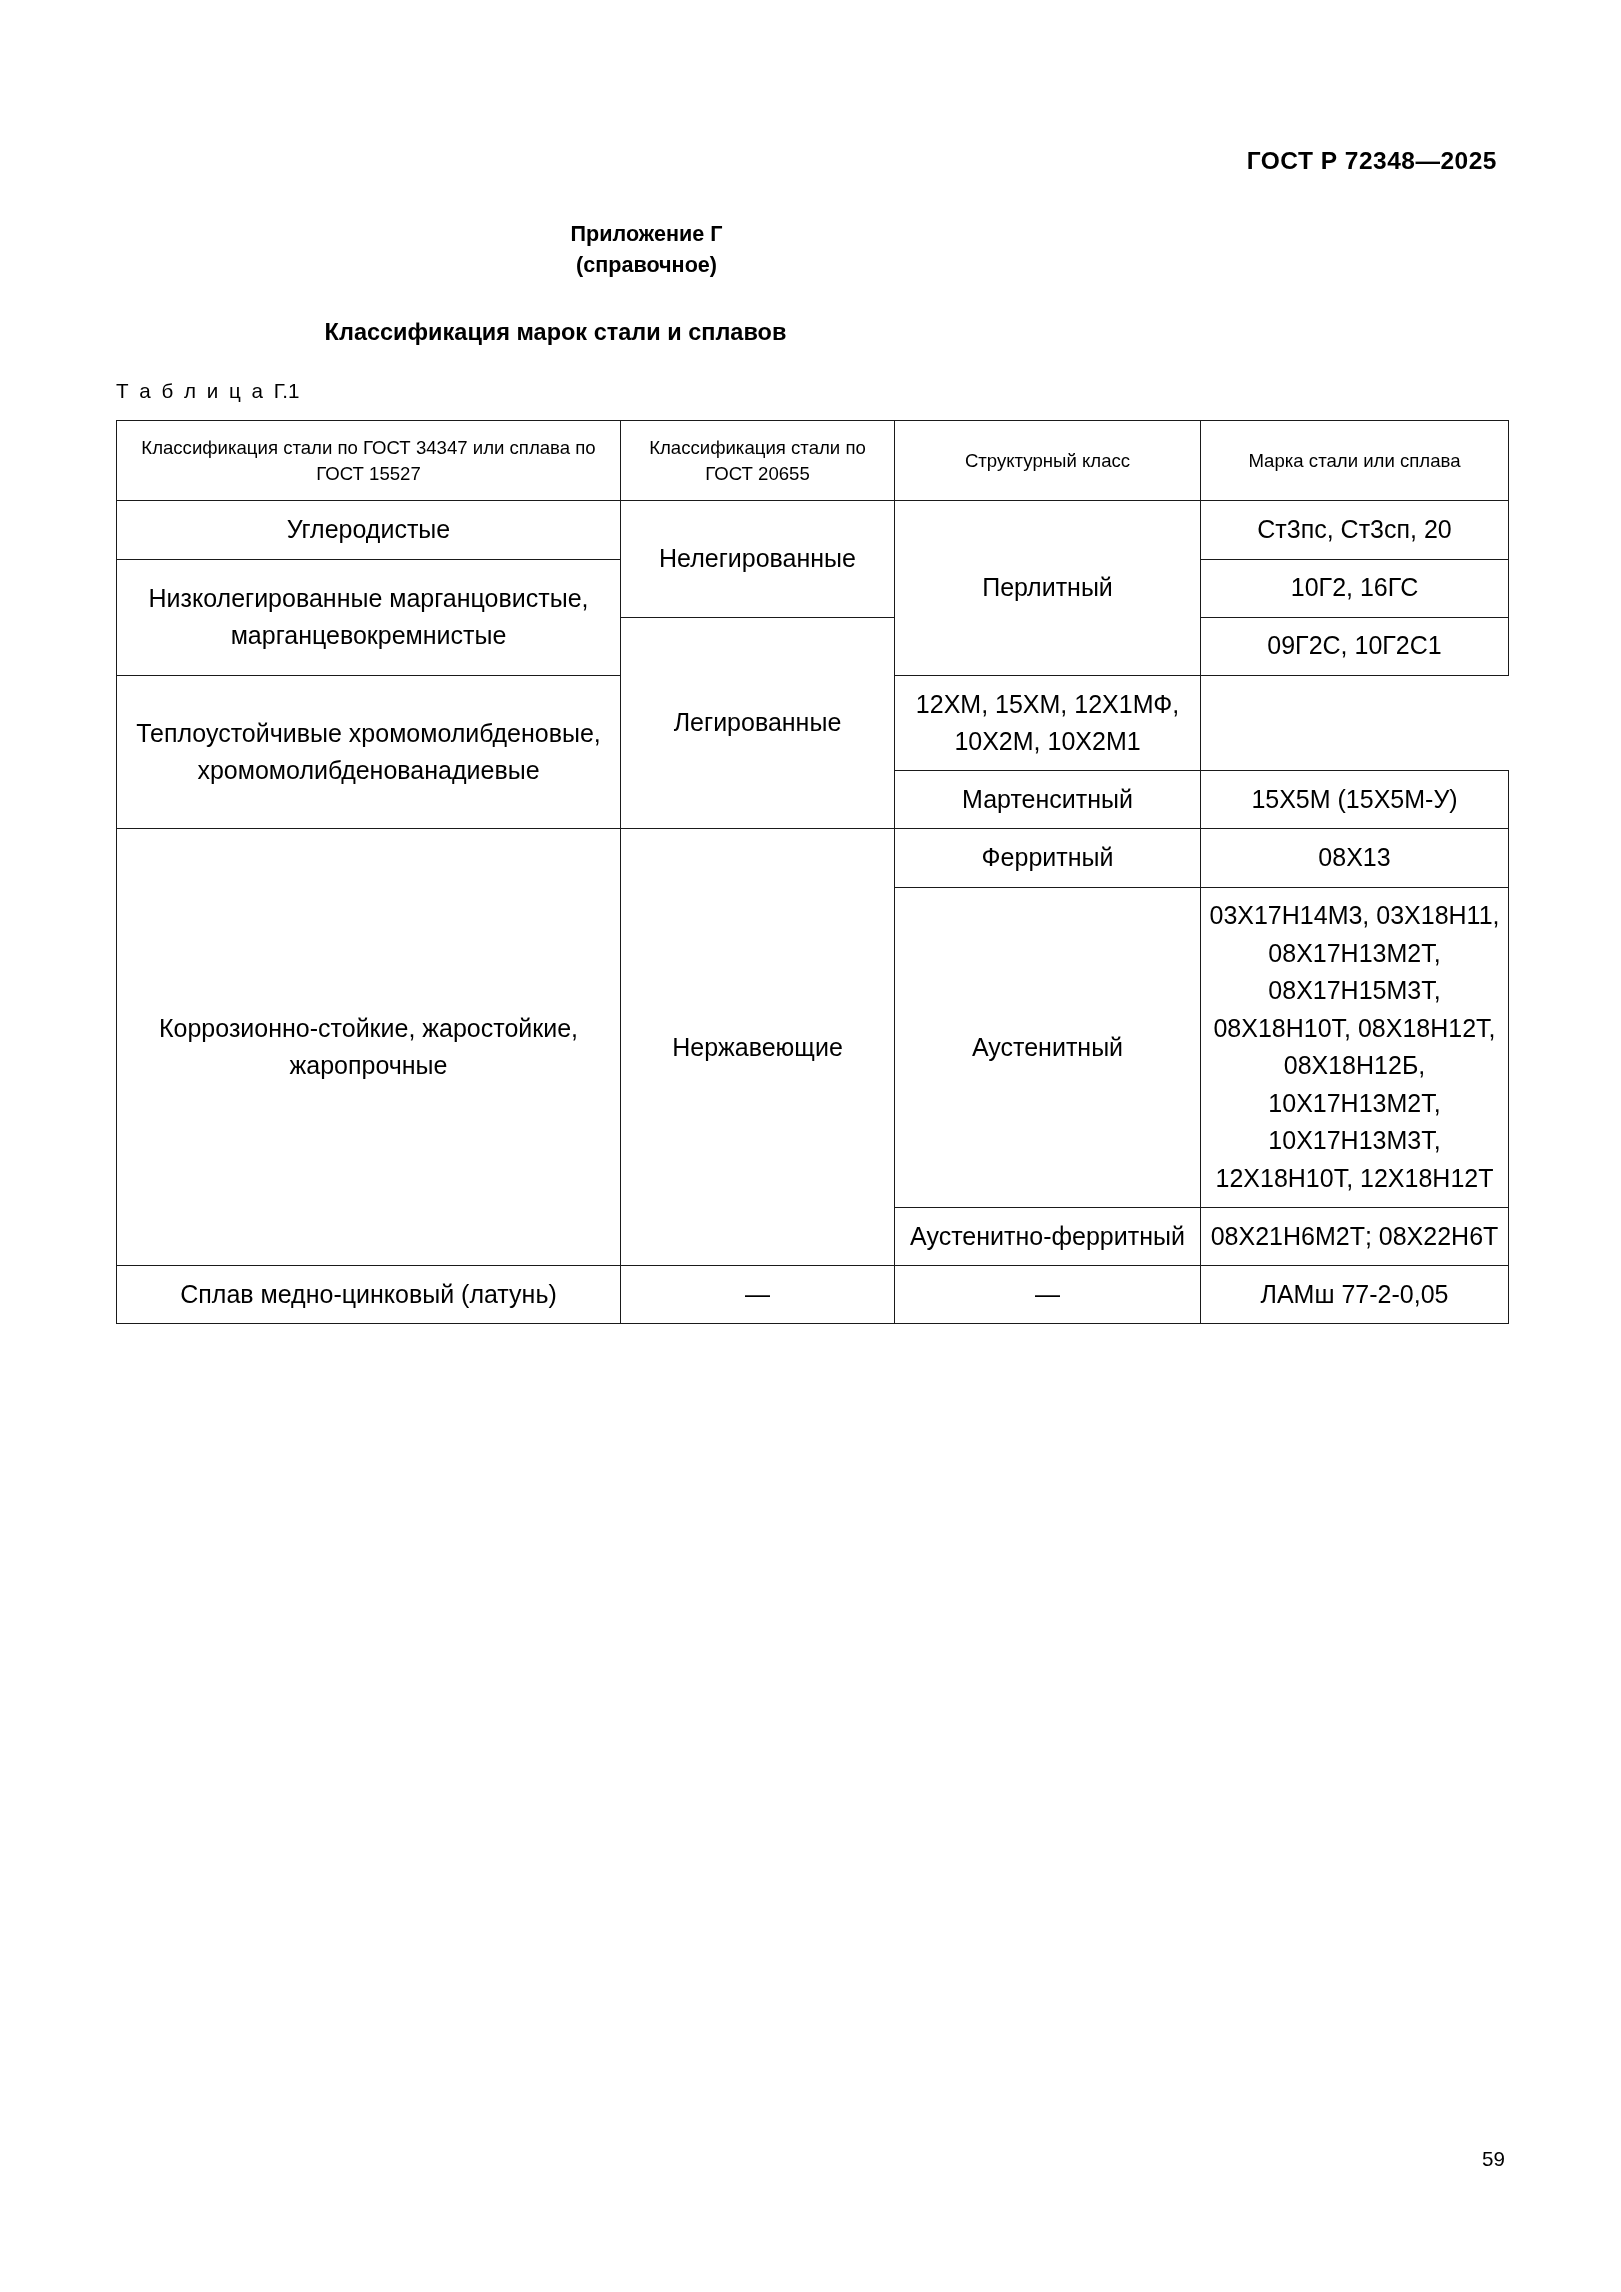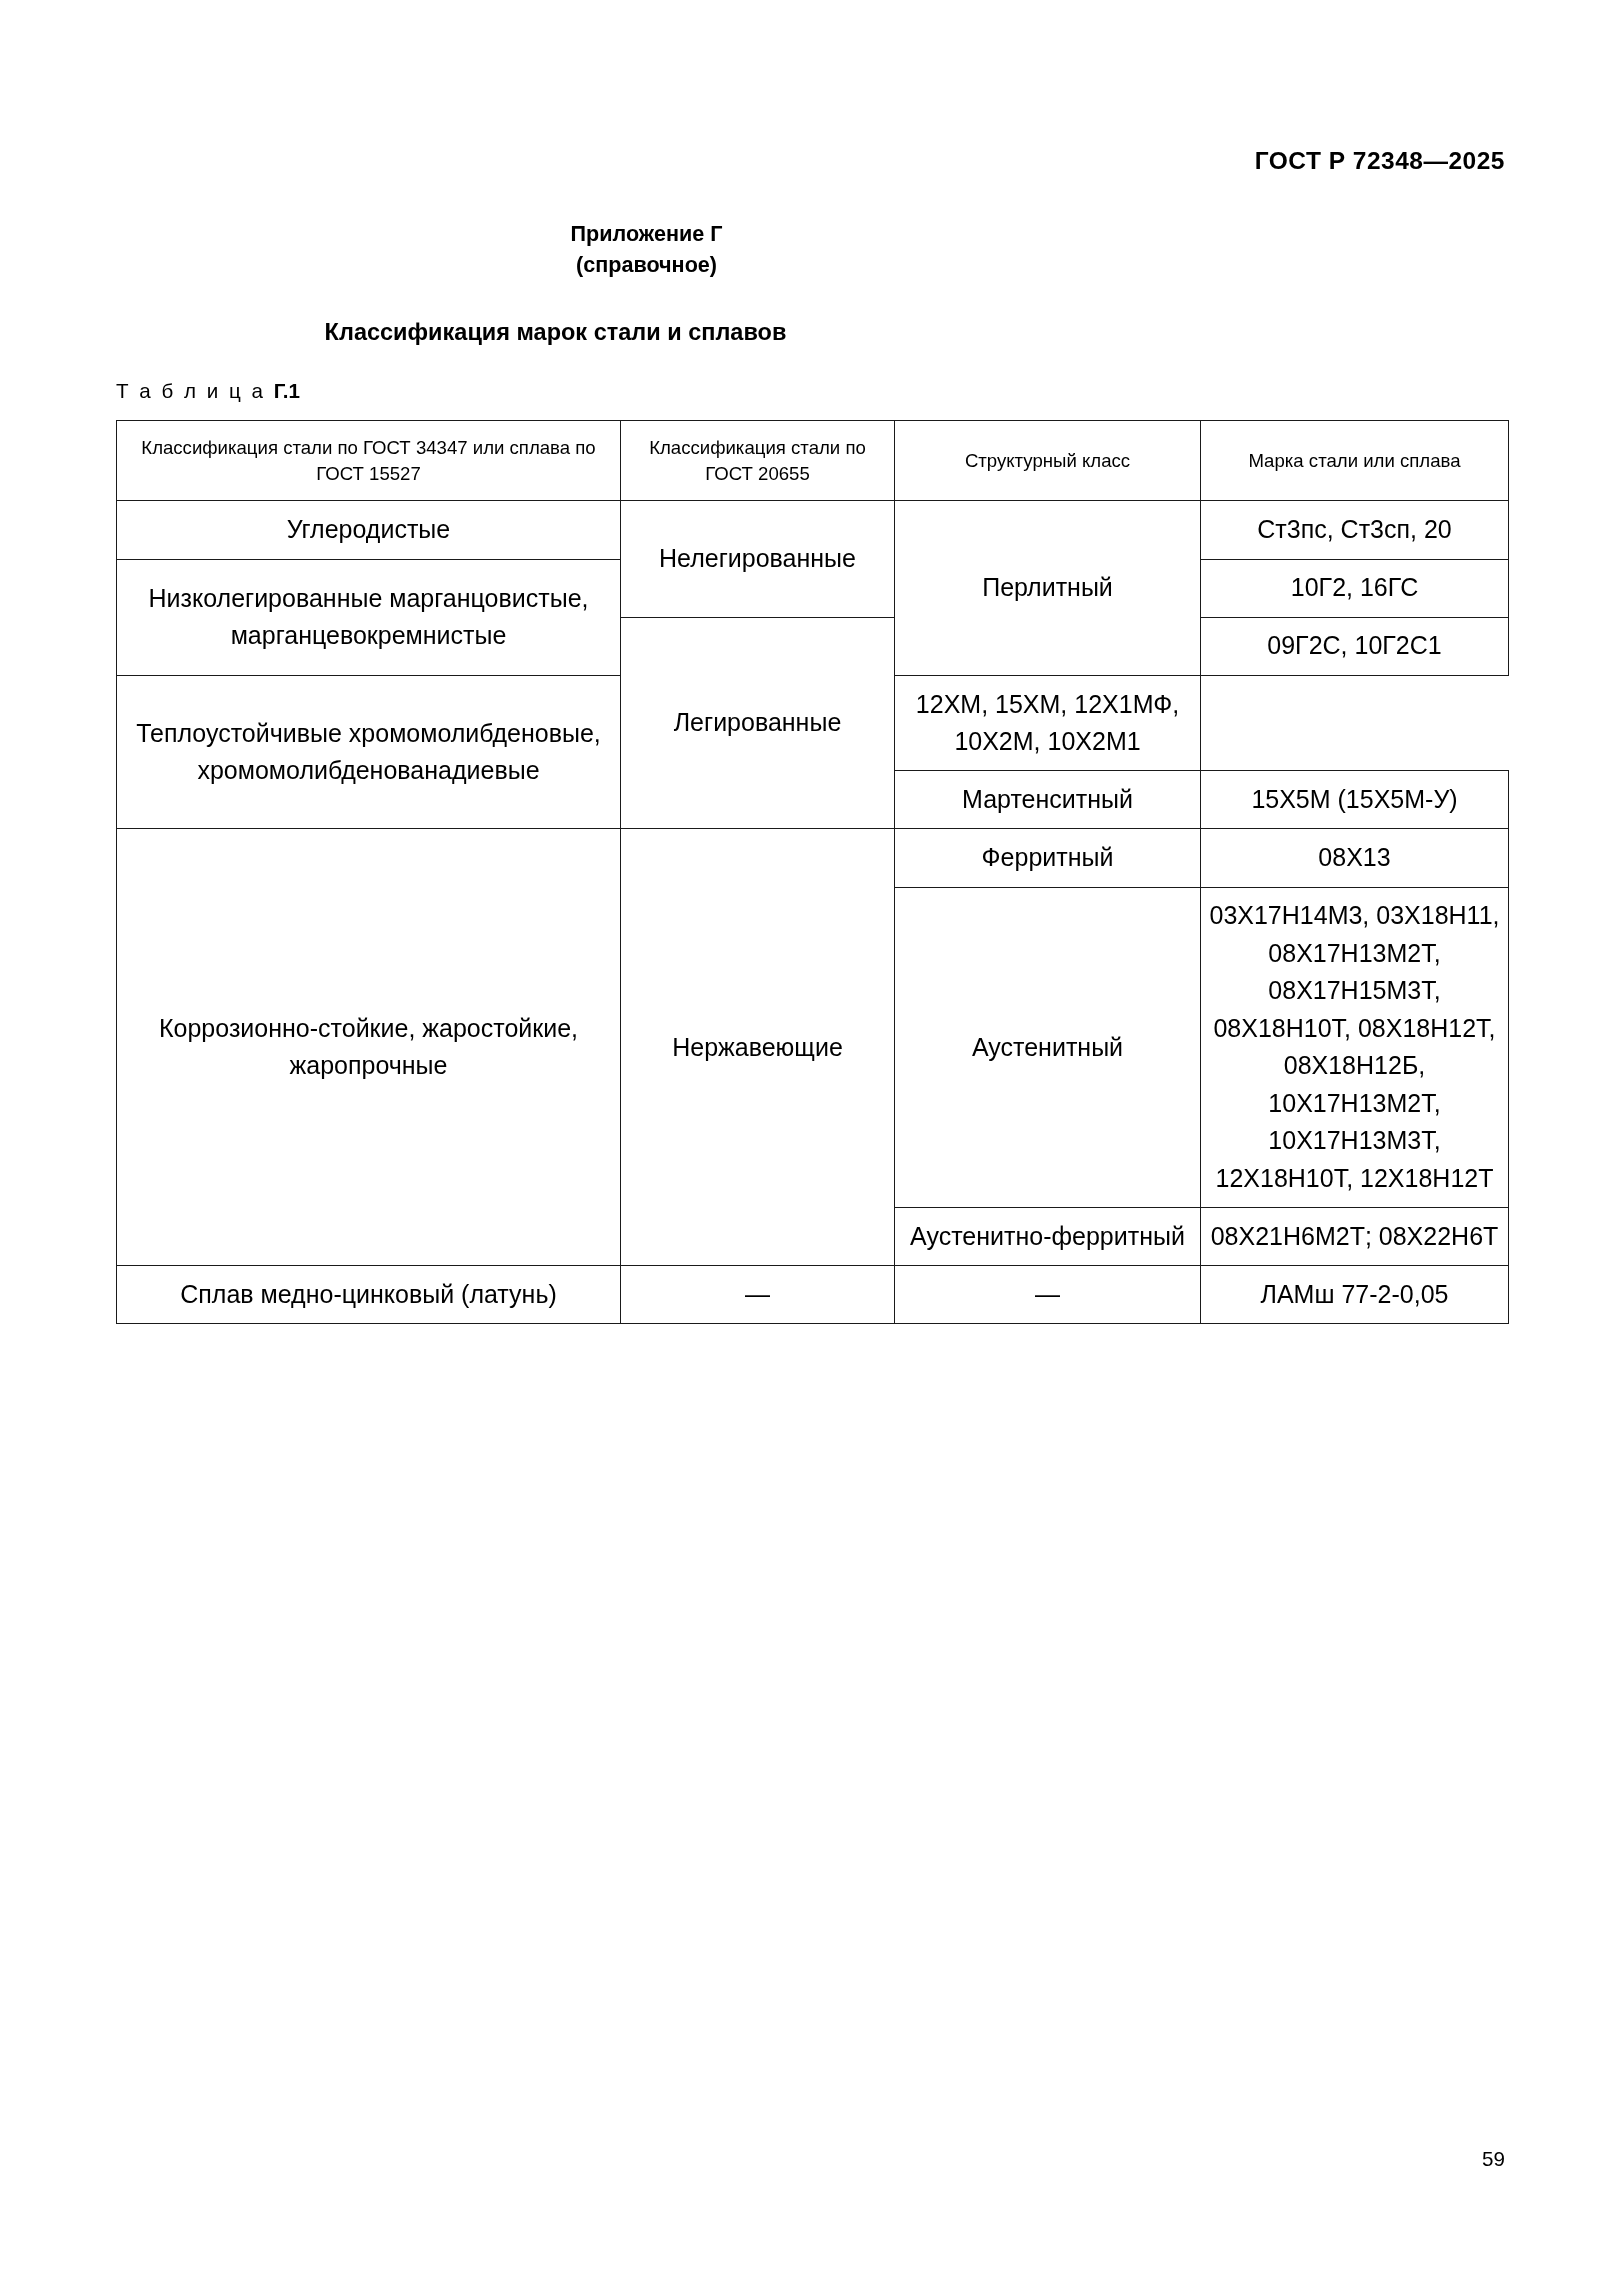--- a/index.html
+++ b/index.html
@@ -16,21 +16,21 @@
   }
   .page {
     position: relative;
     width: 1621px;
     height: 2293px;
     box-sizing: border-box;
   }
   .header {
     position: absolute;
     top: 147px;
-    right: 116px;
+    right: 124px;
     font-size: 24.5px;
     font-weight: bold;
     letter-spacing: 0.5px;
   }
   .appendix-block {
     position: absolute;
     top: 218px;
     left: 0;
     width: 1548px;
     text-align: center;
@@ -59,21 +59,20 @@
   }
   .table-caption {
     position: absolute;
     top: 379px;
     left: 116px;
     font-size: 20.6px;
     letter-spacing: 2.5px;
   }
   .table-caption .num {
     letter-spacing: 0px;
-    font-weight: bold;
   }
   table.main {
     position: absolute;
     top: 420px;
     left: 116px;
     width: 1392px;
     border-collapse: collapse;
     table-layout: fixed;
   }
   table.main td, table.main th {

